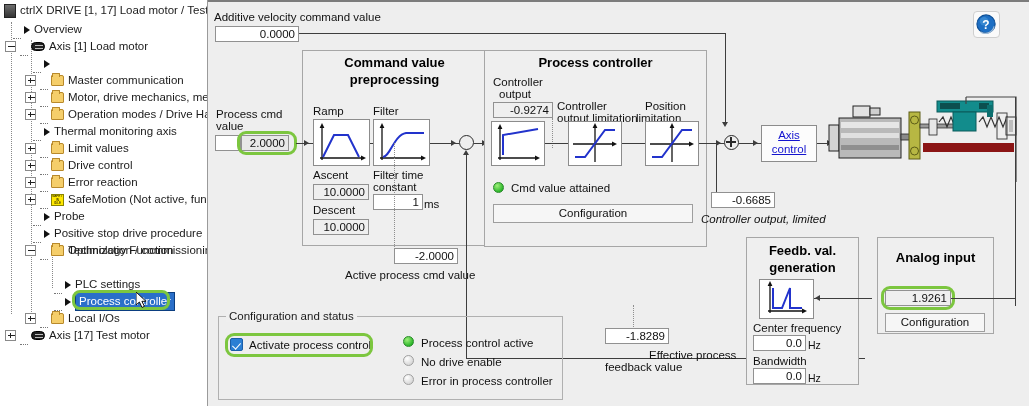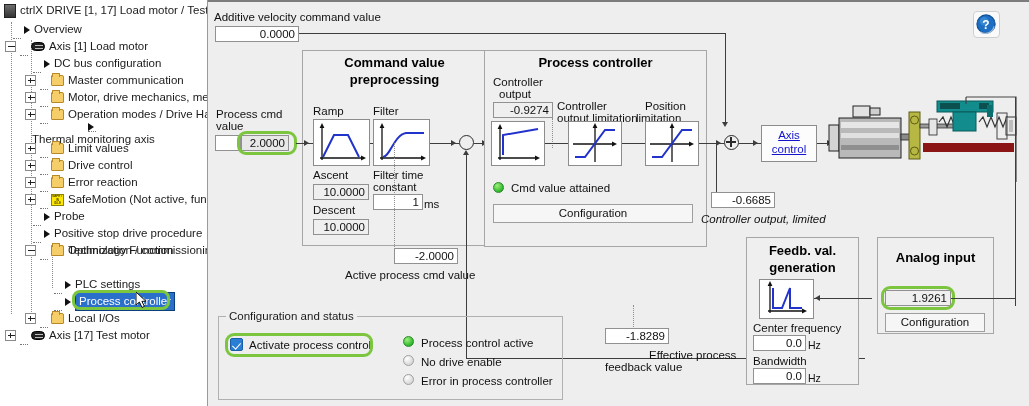--- a/index.html
+++ b/index.html
@@ -202,21 +202,20 @@
     <div class="tnode" style="position:absolute; left:5px; top:38px;">
       <span class="expander"></span>
       <span class="dash"></span>
       <span class="drvicon"></span>
       <span class="tlabel">Axis [1] Load motor</span>
     </div>
 
     <div class="tnode" style="position:absolute; left:32px; top:55px;">
       <span class="dash"></span>
       <span class="arrow"></span>
-      <span class="tlabel">DC bus configuration</span>
     </div>
 
     <div class="tnode" style="position:absolute; left:25px; top:72px;">
       <span class="expander plus"></span>
       <span class="dash"></span>
       <span class="folder"></span>
       <span class="tlabel">Master communication</span>
     </div>
 
     <div class="tnode" style="position:absolute; left:25px; top:89px;">
@@ -226,21 +225,21 @@
       <span class="tlabel">Motor, drive mechanics, measur</span>
     </div>
 
     <div class="tnode" style="position:absolute; left:25px; top:106px;">
       <span class="expander plus"></span>
       <span class="dash"></span>
       <span class="folder"></span>
       <span class="tlabel">Operation modes / Drive Halt</span>
     </div>
 
-    <div class="tnode" style="position:absolute; left:32px; top:123px;flex-direction:column;">
+    <div class="tnode" style="position:absolute; left:32px; top:123px;">
       <span class="dash"></span>
       <span class="arrow"></span>
       <span class="tlabel">Thermal monitoring axis</span>
     </div>
 
     <div class="tnode" style="position:absolute; left:25px; top:140px;">
       <span class="expander plus"></span>
       <span class="dash"></span>
       <span class="folder"></span>
       <span class="tlabel">Limit values</span>

